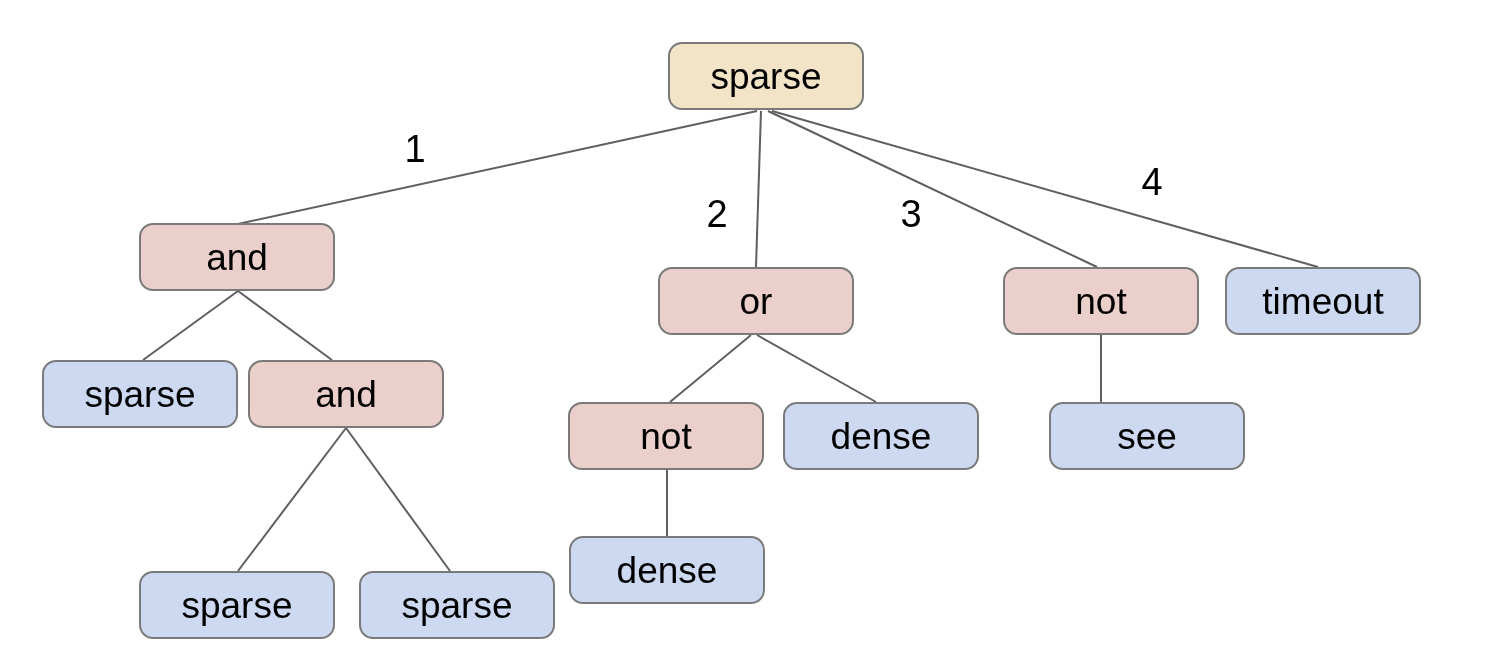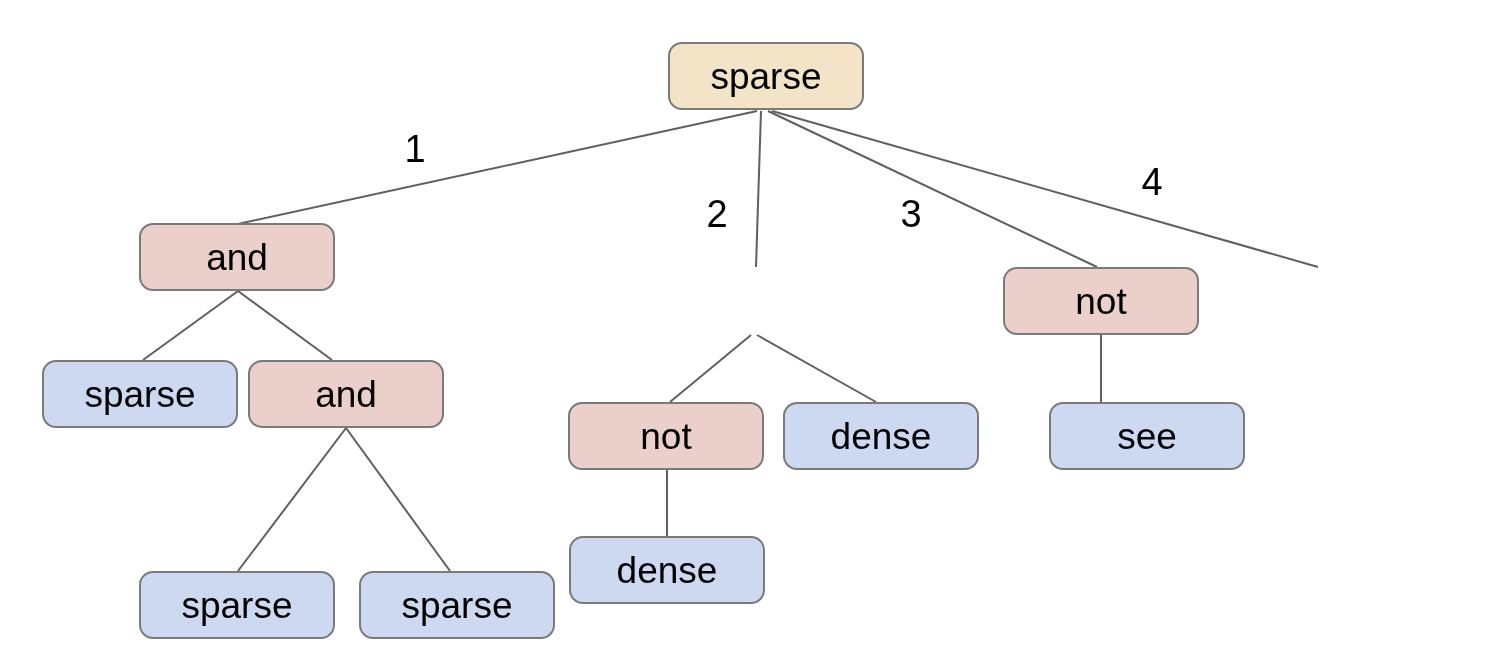--- a/index.html
+++ b/index.html
@@ -85,25 +85,31 @@
   <div class="edge-label" style="left:1152px; top:182px;">4</div>
 
   <div class="node root" style="left:668px; top:42px;">
     <span>sparse</span>
   </div>
 
   <div class="node op" style="left:139px; top:223px;">
     <span>and</span>
   </div>
 
+  <div class="node op" style="left:658px; top:267px;">
+    <span>or</span>
+  </div>
 
   <div class="node op" style="left:1003px; top:267px;">
     <span>not</span>
   </div>
 
+  <div class="node leaf" style="left:1225px; top:267px;">
+    <span>timeout</span>
+  </div>
 
   <div class="node leaf" style="left:42px; top:360px;">
     <span>sparse</span>
   </div>
 
   <div class="node op" style="left:248px; top:360px;">
     <span>and</span>
   </div>
 
   <div class="node op" style="left:568px; top:402px;">

